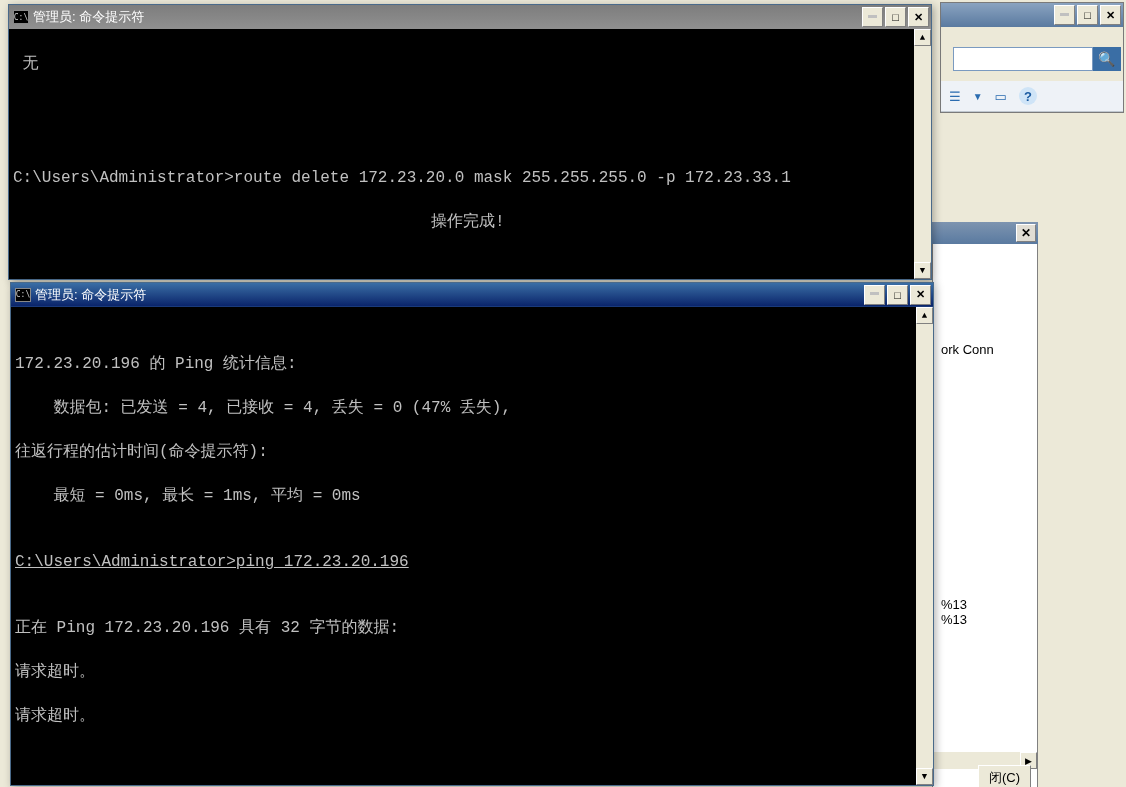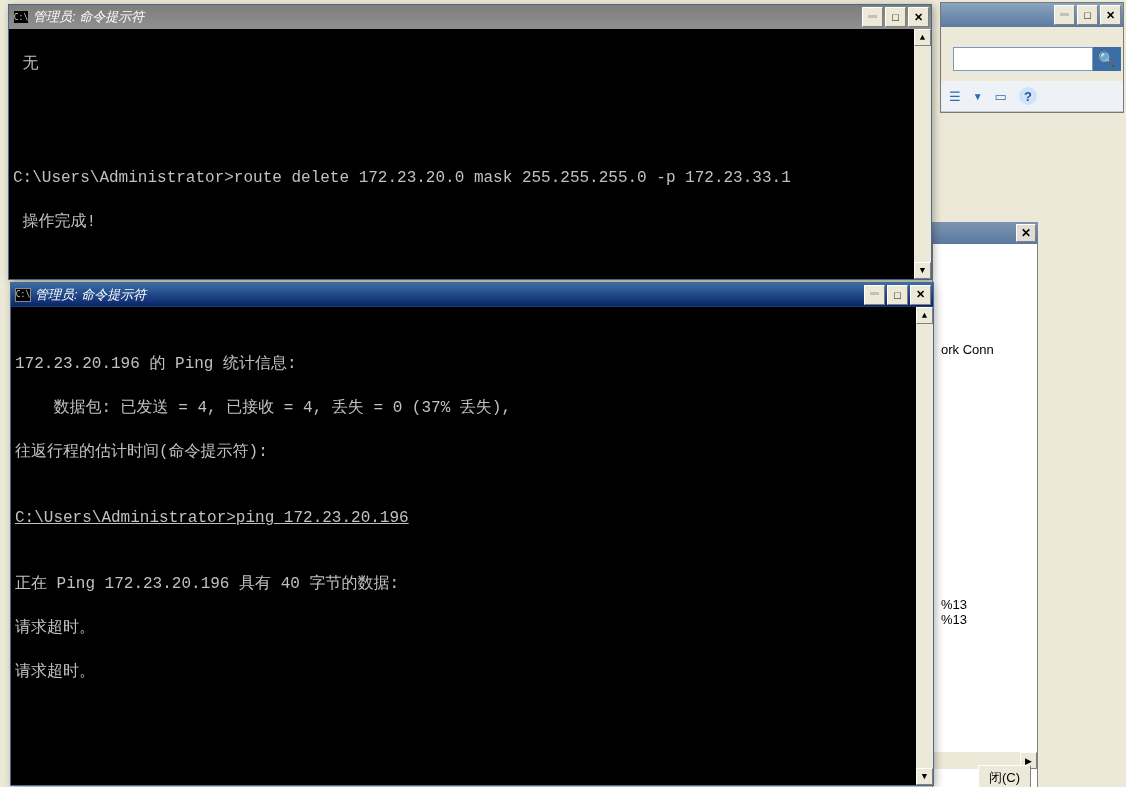--- a/index.html
+++ b/index.html
@@ -41,21 +41,21 @@
     background: #000;
     border: 1px solid #888;
     margin-right: 4px;
     font-size: 8px;
     color: #ccc;
     display: flex;
     align-items: center;
     justify-content: center;
     font-family: monospace;
   }
-  .titlebar .title-text { flex: 1; white-space: nowrap; overflow:hidden;font-style:italic;}
+  .titlebar .title-text { flex: 1; white-space: nowrap; overflow:hidden;}
   .win-buttons { display: flex; gap: 2px; }
   .win-btn {
     width: 21px;
     height: 20px;
     background: #ece9d8;
     border: 1px solid #808080;
     border-top-color: #fff;
     border-left-color: #fff;
     font-family: "Arial", sans-serif;
     font-size: 11px;
@@ -209,21 +209,21 @@
           <span class="cursor-block"></span>
         </div>
       <div class="win-btn">□</div>
       <div class="win-btn">✕</div>
     </div>
   </div>
   <div class="cmd-body" style="height:250px; padding-right:18px;">
 <span style="display: block;"> 无</span>
 <span style="display: block;"></span>
 <span style="display: block; margin-top: 48px;">C:\Users\Administrator&gt;route delete 172.23.20.0 mask 255.255.255.0 -p 172.23.33.1</span>
-<span style="display: block;"> 操作完成!</span>
+<span style="display: block; text-align: center;"> 操作完成!</span>
 <span style="display: block;"></span>
     <div class="scrollbar-v">
       <div class="sb-btn">▲</div>
       <div class="sb-track"></div>
       <div class="sb-btn">▼</div>
     </div>
   </div>
 </div>
 
 <div class="cmd-window" style="left:10px; top:282px; width:924px;">
@@ -234,26 +234,27 @@
       <div class="win-btn">
           <span class="cursor-block"></span>
         </div>
       <div class="win-btn">□</div>
       <div class="win-btn">✕</div>
     </div>
   </div>
   <div class="cmd-body" style="height:478px; padding-right:18px;">
 <span style="display: block;"></span>
 <span style="display: block; font-family: Liberation Mono, monospace;">172.23.20.196 的 Ping 统计信息:</span>
-<span style="display: block;">    数据包: 已发送 = 4, 已接收 = 4, 丢失 = 0 (37% 丢失),</span>
+<span style="display: block;">    数据包: 已发送 = 4, 已接收 = 4, 丢失 = 0 (47% 丢失),</span>
 <span style="display: block;">往返行程的估计时间(命令提示符):</span>
+<span style="display: block;">    最短 = 0ms, 最长 = 1ms, 平均 = 0ms</span>
 <span style="display: block;"></span>
 <span style="display: block; text-decoration: underline;">C:\Users\Administrator&gt;ping 172.23.20.196</span>
 <span style="display: block;"></span>
-<span style="display: block;">正在 Ping 172.23.20.196 具有 40 字节的数据:</span>
+<span style="display: block;">正在 Ping 172.23.20.196 具有 32 字节的数据:</span>
 <span style="display: block;">请求超时。</span>
 <span style="display: block;">请求超时。</span>
 
 
 <span style="display: block;"></span>
 
 
 <span style="display: block;"></span>
 
     <div class="scrollbar-v">

